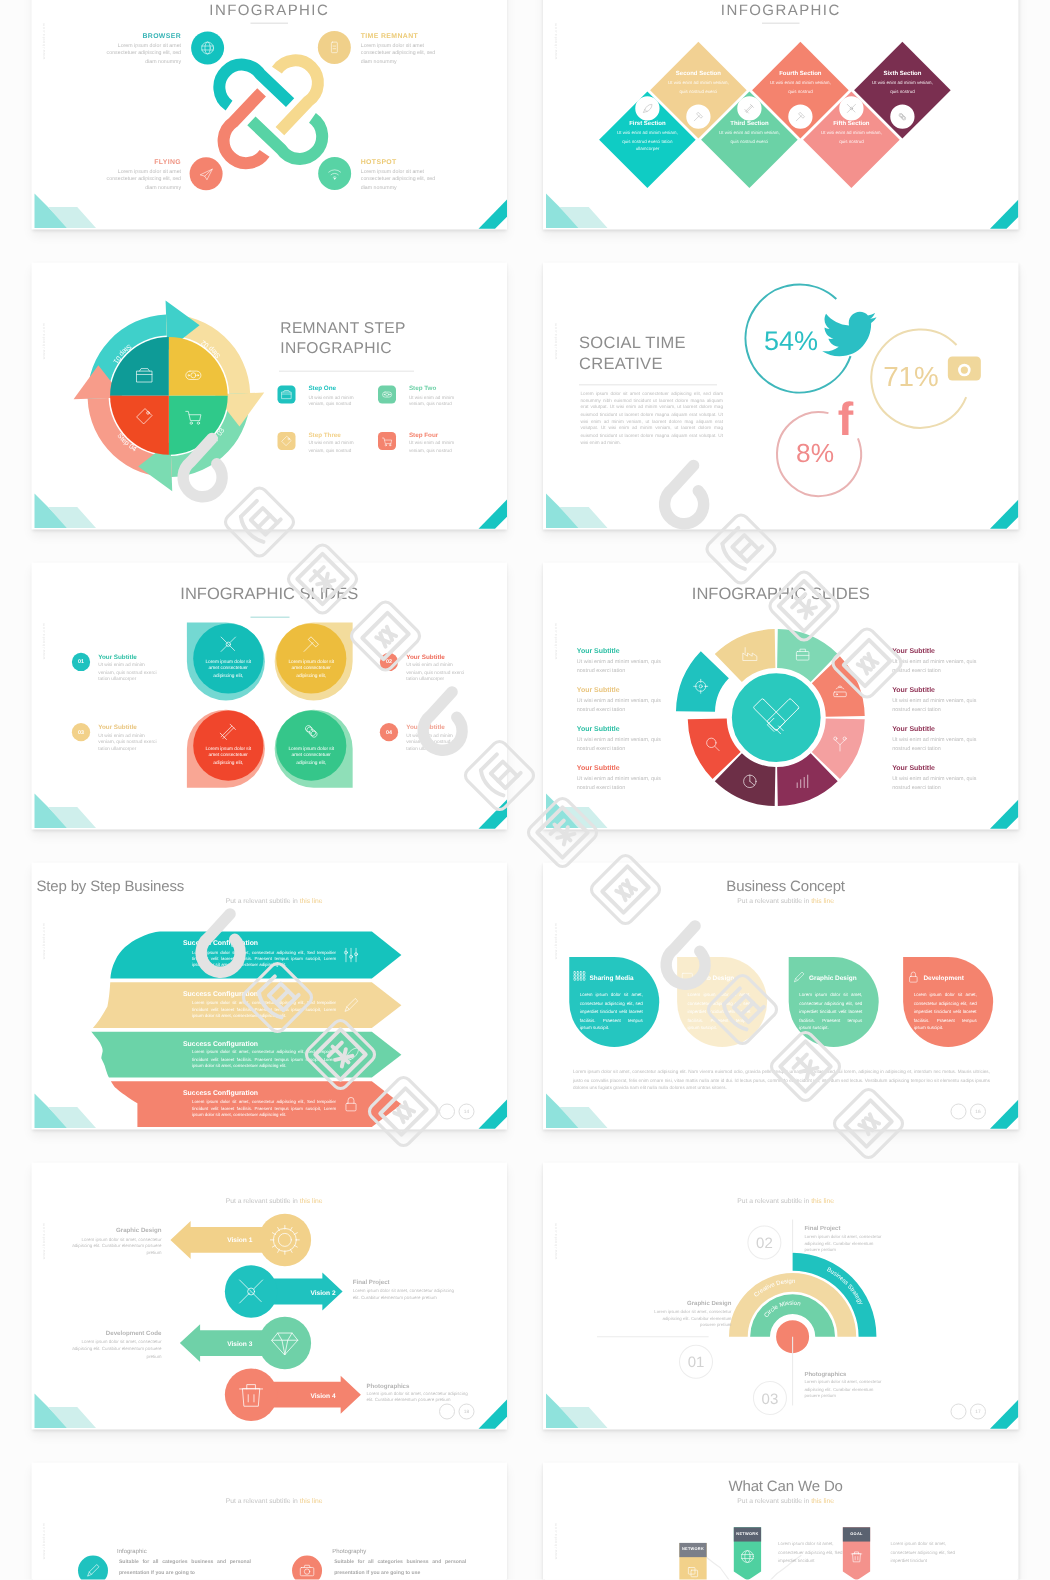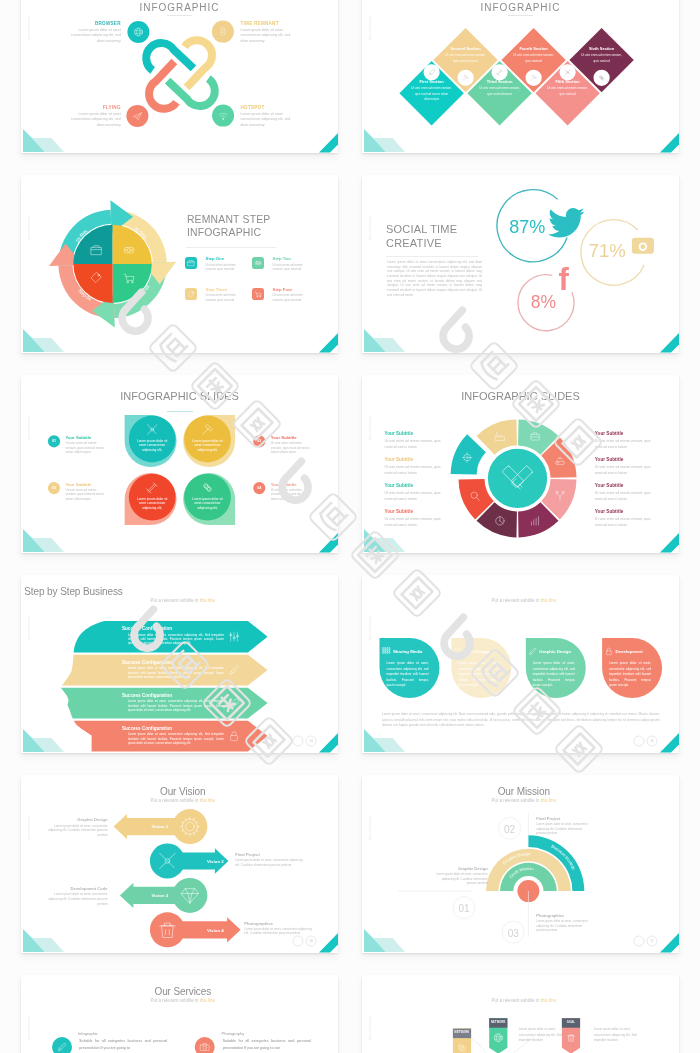--- a/index.html
+++ b/index.html
@@ -279,21 +279,21 @@
         <rect x="4.5" y="-5.5" width="4.5" height="2.6" rx="0.8"></rect>
       </g>
       <g>
         <text x="196.5" y="115" font-family="Liberation Sans, sans-serif" font-size="31" font-weight="bold" fill="#f58b8b">f</text>
       </g>
     </svg>
     <div class="t ttl" style="left:24px;top:48px;font-size:11px;line-height:13.7px;letter-spacing:.2px;white-space:pre-line;">SOCIAL TIME
 CREATIVE</div>
     <div class="t" style="left:24px;top:81px;width:92px;height:1px;background:#ededed;"></div>
     <div class="t bdy" style="left:25px;top:85px;width:95px;font-size:3.1px;line-height:4.65px;white-space:normal;text-align:justify;">Lorem ipsum dolor sit amet consectetuer adipiscing elit, sed diam nonummy nibh euismod tincidunt ut laoreet dolore magna aliquam erat volutpat. Ut wisi enim ad minim veniam, ut laoreet dolore mag euismod tincidunt ut laoreet dolore magna aliquam erat volutpat. Ut wisi enim ad minim veniam, ut laoreet dolore mag aliquam erat volutpat. Ut wisi enim ad minim veniam, ut laoreet dolore mag euismod tincidunt ut laoreet dolore magna aliquam erat volutpat. Ut wisi enim ad minim.</div>
-    <div class="t" style="left:145.3px;top:40.239999999999995px;width:40px;text-align:center;font-size:18px;font-weight:300;color:#2bbfc4;">87%</div>
+    <div class="t" style="left:145.3px;top:40.239999999999995px;width:40px;text-align:center;font-size:18px;font-weight:300;color:#2bbfc4;">54%</div>
     <div class="t" style="left:225.3px;top:64.03px;width:40px;text-align:center;font-size:18.5px;font-weight:300;color:#ecd29a;">71%</div>
     <div class="t" style="left:161.4px;top:115.75px;width:40px;text-align:center;font-size:17.5px;font-weight:300;color:#f08b8b;">8%</div>
     <div class="vwm">www.ibaotu.com</div>
   </div>
 
 <div class="slide" style="left:21px;top:375px;">
     <svg width="317" height="178" viewBox="0 0 317 178">
   <g>
     <polygon points="2,154 2,177 25,177" fill="#8fe2dc"></polygon>
     <polygon points="11,163 30.5,163 43,177 23.5,177" fill="#cfefec"></polygon>
@@ -584,20 +584,21 @@
         <path d="M-7,7 L-5,2 L5,-8 L8,-5 L-2,5 Z"></path>
         <line x1="-5" y1="2" x2="-2" y2="5"></line>
       </g>
       <g transform="translate(246.90000000000003,76.4) scale(0.4200)" fill="none" stroke="#ffffff" stroke-width="0.905" stroke-linecap="round" stroke-linejoin="round">
         <rect x="-6" y="-1" width="12" height="9" rx="1.4"></rect>
         <path d="M-3.5,-1 L-3.5,-4.5 A3.5,3.5 0 0 1 3.5,-4.5 L3.5,-1"></path>
       </g>
       <circle cx="277" cy="166" r="5" fill="none" stroke="#d8d8d8" stroke-width="0.6"></circle>
       <circle cx="290" cy="166" r="5" fill="none" stroke="#d8d8d8" stroke-width="0.6"></circle>
     </svg>
+    <div class="t ttl" style="left:3.25px;top:12.4px;width:317px;text-align:center;font-size:10px;line-height:10px;letter-spacing:-0.1px;">Business Concept</div>
     <div class="t" style="left:3.25px;top:24.3px;width:317px;text-align:center;font-size:4.5px;line-height:4.5px;color:#c3c3c3;"><span>Put a relevant subtitle in</span> <span style="color:#f0cf8d;">this line</span></div>
     <div class="t" style="left:31.0px;top:73.5px;font-size:4.3px;font-weight:bold;color:#ffffff;">Sharing Media</div>
     <div class="t" style="left:24.5px;top:86.0px;width:42px;font-size:3.0px;line-height:5.5px;color:#ffffff;white-space:normal;text-align:justify;">Lorem ipsum dolor sit amet, consectetur adipiscing elit, sed imperdiet tincidunt velit laoreet facilisis. Praesent tempus ipsum suscipit.</div>
     <div class="t" style="left:102.9px;top:73.5px;font-size:4.3px;font-weight:bold;color:#ffffff;">Web Design</div>
     <div class="t" style="left:96.4px;top:86.0px;width:42px;font-size:3.0px;line-height:5.5px;color:#ffffff;white-space:normal;text-align:justify;">Lorem ipsum dolor sit amet, consectetur adipiscing elit, sed imperdiet tincidunt velit laoreet facilisis. Praesent tempus ipsum suscipit.</div>
     <div class="t" style="left:177.3px;top:73.5px;font-size:4.3px;font-weight:bold;color:#ffffff;">Graphic Design</div>
     <div class="t" style="left:170.8px;top:86.0px;width:42px;font-size:3.0px;line-height:5.5px;color:#ffffff;white-space:normal;text-align:justify;">Lorem ipsum dolor sit amet, consectetur adipiscing elit, sed imperdiet tincidunt velit laoreet facilisis. Praesent tempus ipsum suscipit.</div>
     <div class="t" style="left:253.60000000000002px;top:73.5px;font-size:4.3px;font-weight:bold;color:#ffffff;">Development</div>
     <div class="t" style="left:247.10000000000002px;top:86.0px;width:42px;font-size:3.0px;line-height:5.5px;color:#ffffff;white-space:normal;text-align:justify;">Lorem ipsum dolor sit amet, consectetur adipiscing elit, sed imperdiet tincidunt velit laoreet facilisis. Praesent tempus ipsum suscipit.</div>
     <div class="t bdy" style="left:20px;top:137px;width:278px;font-size:3.1px;line-height:5.6px;white-space:normal;text-align:justify;">Lorem ipsum dolor sit amet, consectetur adipiscing elit. Nam viverra euismod odio, gravida pellentesque urna varius vitae. Sed dui lorem, adipiscing in adipiscing et, interdum nec metus. Mauris ultricies, justo eu convallis placerat, felis enim ornare nisi, vitae mattis nulla ante id dui. Id lectus purus, commodo et tincidunt vel, interdum sed lectus. Vestibulum adipiscing tempor leo sit elementu sadips ipsums dolores uns fugiats gravida nam elit nulla nulla dolores amet untras sitoers.</div>
@@ -654,21 +655,20 @@
           <path d="M-6,-4 L-5,8 L5,8 L6,-4 Z"></path>
           <line x1="-8" y1="-4" x2="8" y2="-4"></line>
           <path d="M-3,-4 L-3,-7 L3,-7 L3,-4"></path>
           <line x1="-2" y1="0" x2="-2" y2="5"></line>
           <line x1="2" y1="0" x2="2" y2="5"></line>
         </g>
       </g>
       <circle cx="277" cy="166" r="5" fill="none" stroke="#d8d8d8" stroke-width="0.6"></circle>
       <circle cx="290" cy="166" r="5" fill="none" stroke="#d8d8d8" stroke-width="0.6"></circle>
     </svg>
-    <div class="t ttl" style="left:3.25px;top:12.4px;width:317px;text-align:center;font-size:10px;line-height:10px;letter-spacing:-0.1px;">Our Vision</div>
     <div class="t" style="left:3.25px;top:24.3px;width:317px;text-align:center;font-size:4.5px;line-height:4.5px;color:#c3c3c3;"><span>Put a relevant subtitle in</span> <span style="color:#f0cf8d;">this line</span></div>
     <div class="t" style="left:108.9px;top:49.300000000000004px;width:60px;text-align:center;font-size:4.4px;font-weight:bold;color:#ffffff;">Vision 1</div>
     <div class="t" style="right:230.4px;top:42.400000000000006px;text-align:right;font-size:4.1px;font-weight:bold;color:#b5b5b5;">Graphic Design</div>
     <div class="t bdy" style="right:230.4px;top:48.6px;width:62px;text-align:right;font-size:3.0px;line-height:4.6px;white-space:normal;">Lorem ipsum dolor sit amet, consectetur adipiscing elit. Curabitur elementum posuere pretium</div>
     <div class="t" style="left:164.4px;top:83.7px;width:60px;text-align:center;font-size:4.4px;font-weight:bold;color:#ffffff;">Vision 2</div>
     <div class="t" style="left:214.2px;top:76.8px;font-size:4.1px;font-weight:bold;color:#b5b5b5;">Final Project</div>
     <div class="t bdy" style="left:214.2px;top:83.0px;width:70px;font-size:3.0px;line-height:4.6px;white-space:normal;">Lorem ipsum dolor sit amet, consectetur adipiscing elit. Curabitur elementum posuere pretium</div>
     <div class="t" style="left:108.9px;top:118.10000000000001px;width:60px;text-align:center;font-size:4.4px;font-weight:bold;color:#ffffff;">Vision 3</div>
     <div class="t" style="right:230.4px;top:111.2px;text-align:right;font-size:4.1px;font-weight:bold;color:#b5b5b5;">Development Code</div>
     <div class="t bdy" style="right:230.4px;top:117.4px;width:62px;text-align:right;font-size:3.0px;line-height:4.6px;white-space:normal;">Lorem ipsum dolor sit amet, consectetur adipiscing elit. Curabitur elementum posuere pretium</div>
@@ -702,21 +702,20 @@
         <path id="mp0" d="M 181.70,69.02 A 49.5,49.5 0 0 1 213.98,102.46" fill="none"></path>
         <text><textPath href="#mp0" startOffset="50%" text-anchor="middle">Business Strategy</textPath></text>
         <path id="mp1" d="M 134.79,99.29 A 35.8,35.8 0 0 1 179.81,82.91" fill="none"></path>
         <text><textPath href="#mp1" startOffset="50%" text-anchor="middle">Creative Design</textPath></text>
         <path id="mp2" d="M 146.38,108.81 A 21.3,21.3 0 0 1 177.05,97.65" fill="none"></path>
         <text><textPath href="#mp2" startOffset="50%" text-anchor="middle">Circle Mission</textPath></text>
       </g>
       <circle cx="277" cy="166" r="5" fill="none" stroke="#d8d8d8" stroke-width="0.6"></circle>
       <circle cx="290" cy="166" r="5" fill="none" stroke="#d8d8d8" stroke-width="0.6"></circle>
     </svg>
-    <div class="t ttl" style="left:3.25px;top:12.4px;width:317px;text-align:center;font-size:10px;line-height:10px;letter-spacing:-0.1px;">Our Mission</div>
     <div class="t" style="left:3.25px;top:24.3px;width:317px;text-align:center;font-size:4.5px;line-height:4.5px;color:#c3c3c3;"><span>Put a relevant subtitle in</span> <span style="color:#f0cf8d;">this line</span></div>
     <div class="t" style="left:90.0px;top:127.30000000000001px;width:24px;text-align:center;font-size:10px;color:#d2d2d2;">01</div>
     <div class="t" style="left:135.6px;top:47.8px;width:24px;text-align:center;font-size:10px;color:#d2d2d2;">02</div>
     <div class="t" style="left:139.3px;top:151.5px;width:24px;text-align:center;font-size:10px;color:#d2d2d2;">03</div>
     <div class="t" style="left:174.3px;top:41px;font-size:4.0px;font-weight:bold;color:#b5b5b5;">Final Project</div>
     <div class="t bdy" style="left:174.3px;top:47px;font-size:2.9px;line-height:4.5px;">Lorem ipsum dolor sit amet, consectetur
 adipiscing elit. Curabitur elementum
 posuere pretium</div>
     <div class="t" style="right:191.4px;top:91px;text-align:right;font-size:4.0px;font-weight:bold;color:#b5b5b5;">Graphic Design</div>
     <div class="t bdy" style="right:191.4px;top:97px;text-align:right;font-size:2.9px;line-height:4.5px;">Lorem ipsum dolor sit amet, consectetur
@@ -742,21 +741,20 @@
         <path d="M-7,7 L-5,2 L5,-8 L8,-5 L-2,5 Z"></path>
         <line x1="-5" y1="2" x2="-2" y2="5"></line>
       </g>
       <circle cx="183.7" cy="72.0" r="10" fill="#f4836e"></circle>
       <g transform="translate(183.7,72.0) scale(0.5000)" fill="none" stroke="#ffffff" stroke-width="0.840" stroke-linecap="round" stroke-linejoin="round">
         <rect x="-9" y="-4" width="18" height="11" rx="1.6"></rect>
         <circle cx="0" cy="1.5" r="3.6"></circle>
         <path d="M-4,-4 L-3,-7 L3,-7 L4,-4"></path>
       </g>
     </svg>
-    <div class="t ttl" style="left:3.25px;top:12.4px;width:317px;text-align:center;font-size:10px;line-height:10px;letter-spacing:-0.1px;">Our Services</div>
     <div class="t" style="left:3.25px;top:24.3px;width:317px;text-align:center;font-size:4.5px;line-height:4.5px;color:#c3c3c3;"><span>Put a relevant subtitle in</span> <span style="color:#f0cf8d;">this line</span></div>
     <div class="t" style="left:57.0px;top:56px;font-size:4.0px;color:#9d9d9d;">Infographic</div>
     <div class="t" style="left:58.3px;top:63px;width:88px;font-size:3.4px;line-height:6.8px;font-weight:bold;color:#a9a9a9;white-space:normal;text-align:justify;">Suitable for all categories business and personal presentation If you are going to</div>
     <div class="t" style="left:200.5px;top:56px;font-size:4.0px;color:#9d9d9d;">Photography</div>
     <div class="t" style="left:201.8px;top:63px;width:88px;font-size:3.4px;line-height:6.8px;font-weight:bold;color:#a9a9a9;white-space:normal;text-align:justify;">Suitable for all categories business and personal presentation If you are going to use</div>
     <div class="vwm">www.ibaotu.com</div>
   </div>
 
 <div class="slide" style="left:362px;top:975px;">
     <svg width="317" height="178" viewBox="0 0 317 178">
@@ -793,20 +791,21 @@
       <path d="M 199.9,43.2 L 218.1,43.2 L 218.1,72.7 L 209.0,78.7 L 199.9,72.7 Z" fill="#f4928c"></path>
       <rect x="199.9" y="43.2" width="18.2" height="9.5" fill="#5a6270"></rect>
       <g transform="translate(209.0,62.7) scale(0.4400)" fill="none" stroke="#ffffff" stroke-width="0.909" stroke-linecap="round" stroke-linejoin="round">
         <path d="M-6,-4 L-5,8 L5,8 L6,-4 Z"></path>
         <line x1="-8" y1="-4" x2="8" y2="-4"></line>
         <path d="M-3,-4 L-3,-7 L3,-7 L3,-4"></path>
         <line x1="-2" y1="0" x2="-2" y2="5"></line>
         <line x1="2" y1="0" x2="2" y2="5"></line>
       </g>
     </svg>
+    <div class="t ttl" style="left:3.25px;top:12.4px;width:317px;text-align:center;font-size:10px;line-height:10px;letter-spacing:-0.1px;">What Can We Do</div>
     <div class="t" style="left:3.25px;top:24.3px;width:317px;text-align:center;font-size:4.5px;line-height:4.5px;color:#c3c3c3;"><span>Put a relevant subtitle in</span> <span style="color:#f0cf8d;">this line</span></div>
     <div class="t" style="left:88.0px;top:56.2px;width:24px;text-align:center;font-size:2.6px;font-weight:bold;color:#ffffff;letter-spacing:.2px;">NETWORK</div>
     <div class="t" style="left:124.30000000000001px;top:45.800000000000004px;width:24px;text-align:center;font-size:2.6px;font-weight:bold;color:#ffffff;letter-spacing:.2px;">NETWORK</div>
     <div class="t" style="left:197.0px;top:45.800000000000004px;width:24px;text-align:center;font-size:2.6px;font-weight:bold;color:#ffffff;letter-spacing:.2px;">GOAL</div>
     <div class="t bdy" style="left:156.7px;top:52px;width:45px;font-size:3.0px;line-height:5.6px;white-space:normal;">Lorem ipsum dolor sit amet, consectetuer adipiscing elit, Sed imperdiet tincidunt</div>
     <div class="t bdy" style="left:231.7px;top:52px;width:45px;font-size:3.0px;line-height:5.6px;white-space:normal;">Lorem ipsum dolor sit amet, consectetuer adipiscing elit, Sed imperdiet tincidunt</div>
     <div class="vwm">www.ibaotu.com</div>
   </div>
 
 <svg class="wmk" width="700" height="1053" viewBox="0 0 700 1053">

